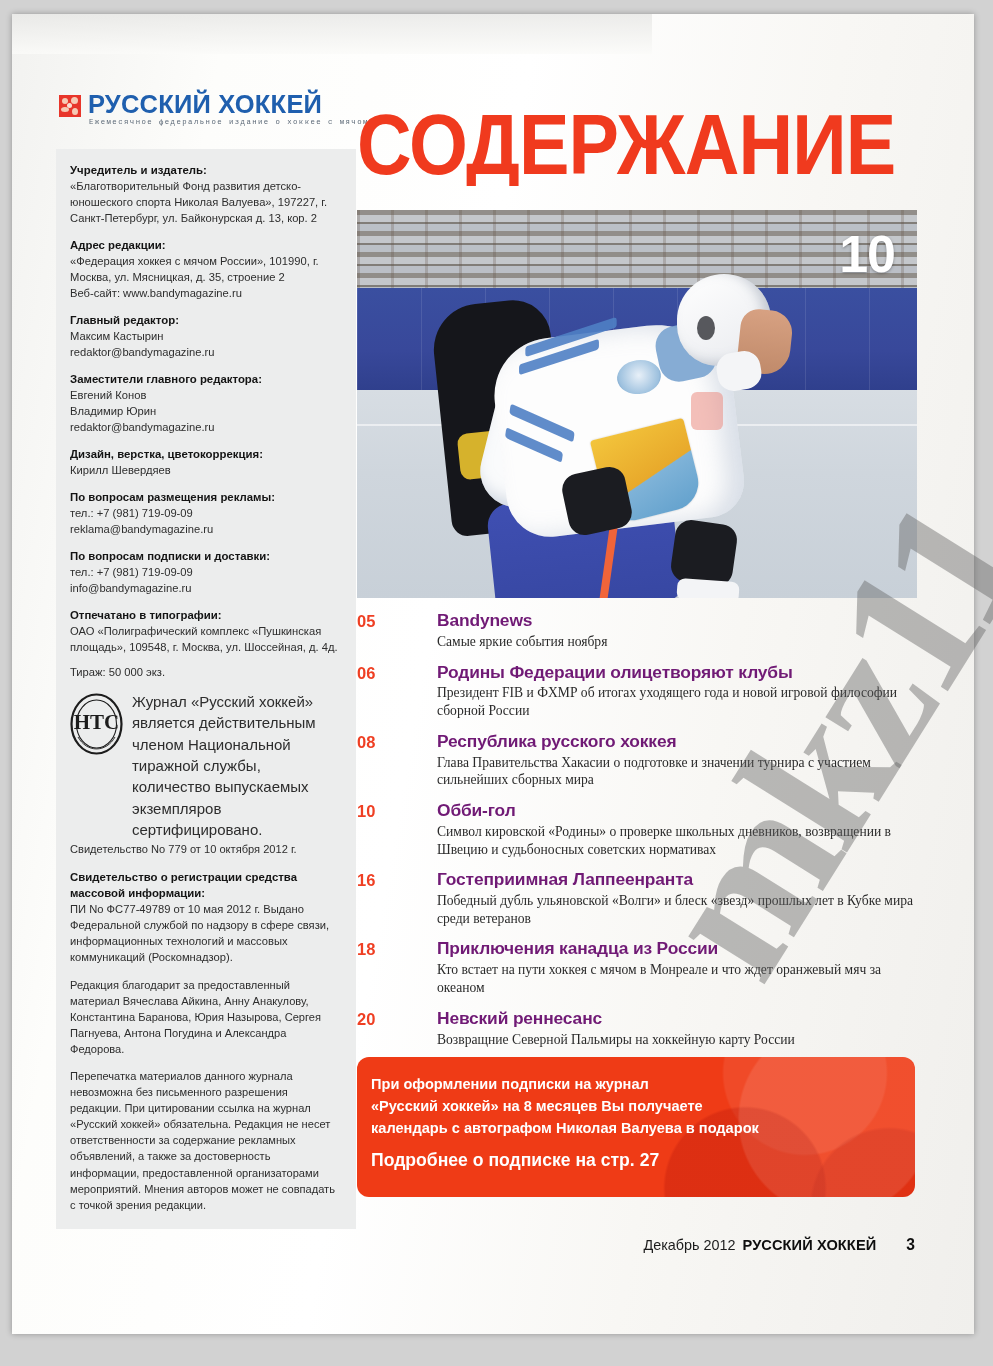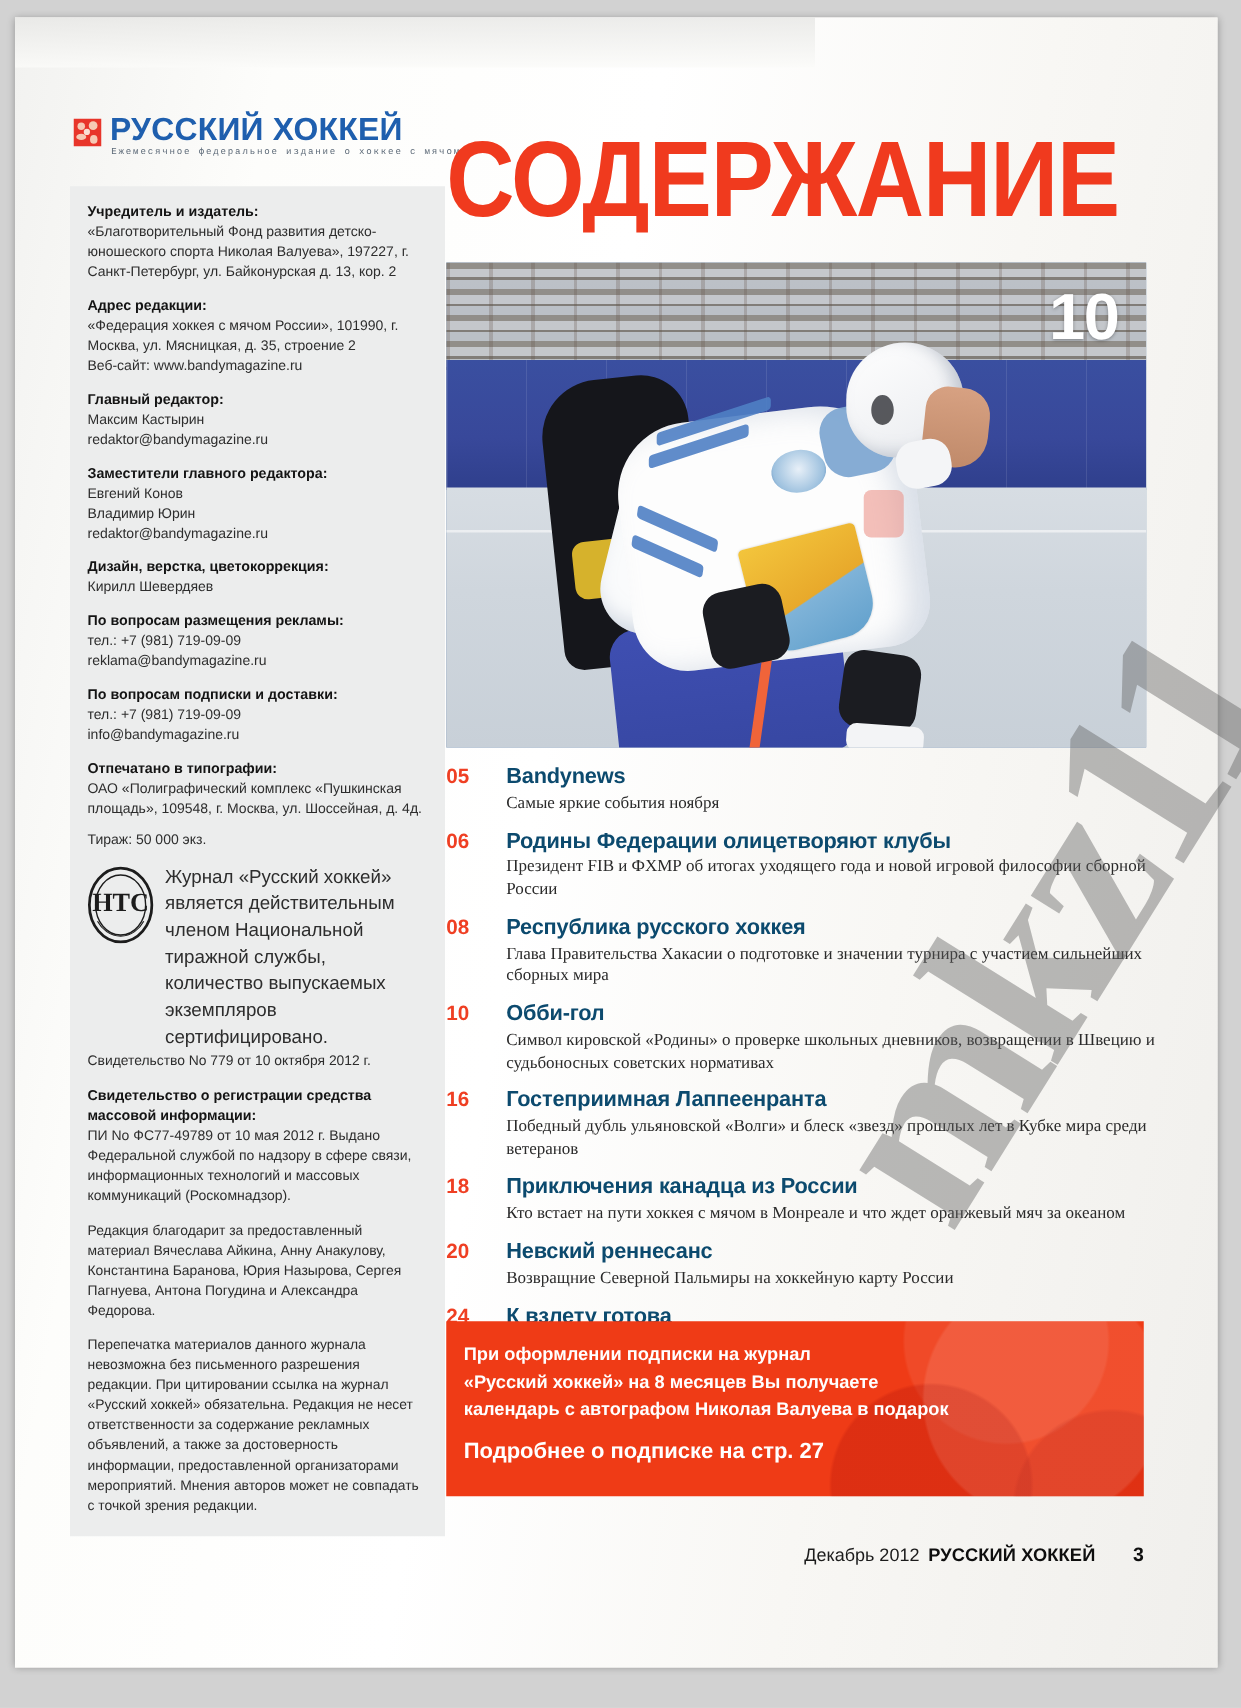--- a/index.html
+++ b/index.html
@@ -235,44 +235,45 @@
   }
   .hero .issue{
     position:absolute;right:22px;top:18px;
     font-size:52px;font-weight:bold;color:#ffffff;line-height:1;
     letter-spacing:-1px;
     text-shadow:0 1px 3px rgba(0,0,0,.35);
   }
 
   
   #toc{position:absolute;left:0;top:596px;width:568px;}
-  .toc-row{display:flex;margin-bottom:11px;}
+  .toc-row{display:flex;margin-bottom:11px;gap:32px;}
   .toc-row:last-child{margin-bottom:0;}
   .toc-num{
     flex:0 0 48px;
     font-size:16.5px;font-weight:bold;color:#ef3f23;
     line-height:1.25;padding-top:1px;
   }
   .toc-body{flex:1 1 auto;}
   .toc-title{
-    font-size:17.4px;font-weight:bold;color:#0c4a6e;
+    font-size:17.4px;font-weight:bold;color:#701a75;
     line-height:1.2;letter-spacing:-.15px;
   }
   .toc-desc{
     font-family:"Liberation Serif",serif;
     font-size:13.6px;line-height:1.3;color:#2a2a2a;
     margin-top:2px;
   }
 
   
   #promo{
     position:absolute;left:0;top:1043px;width:558px;height:140px;
     background:#ef3b16;
     overflow:hidden;
     color:#fff;
+    border-radius:12px;
   }
   #promo .swirl{
     position:absolute;right:-40px;top:-30px;width:300px;height:230px;
     background:
       radial-gradient(circle at 60% 40%,rgba(255,255,255,.10) 0 42%,rgba(255,255,255,0) 43%),
       radial-gradient(circle at 30% 70%,rgba(180,20,10,.30) 0 30%,rgba(255,255,255,0) 31%),
       radial-gradient(circle at 78% 78%,rgba(180,20,10,.26) 0 26%,rgba(255,255,255,0) 27%),
       radial-gradient(circle at 50% 20%,rgba(255,255,255,.08) 0 34%,rgba(255,255,255,0) 35%);
   }
   #promo .ptext{

